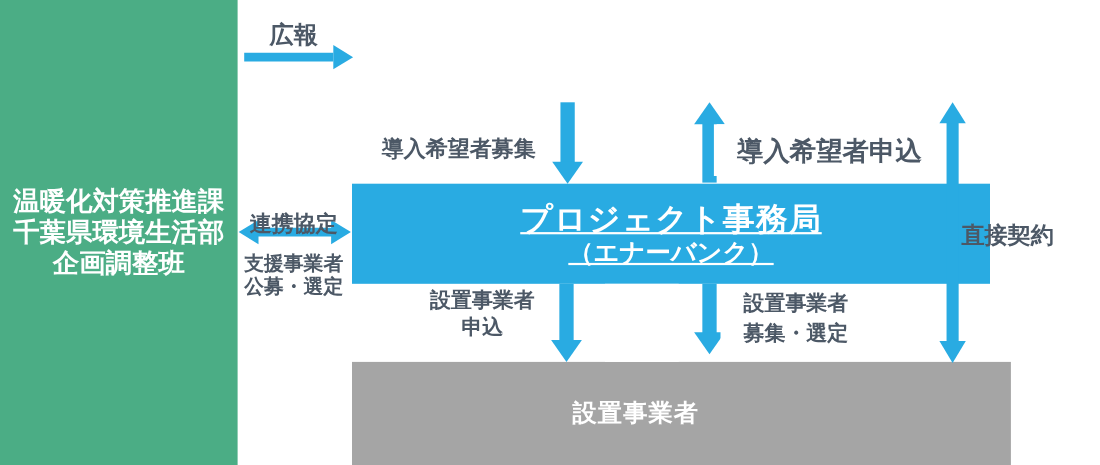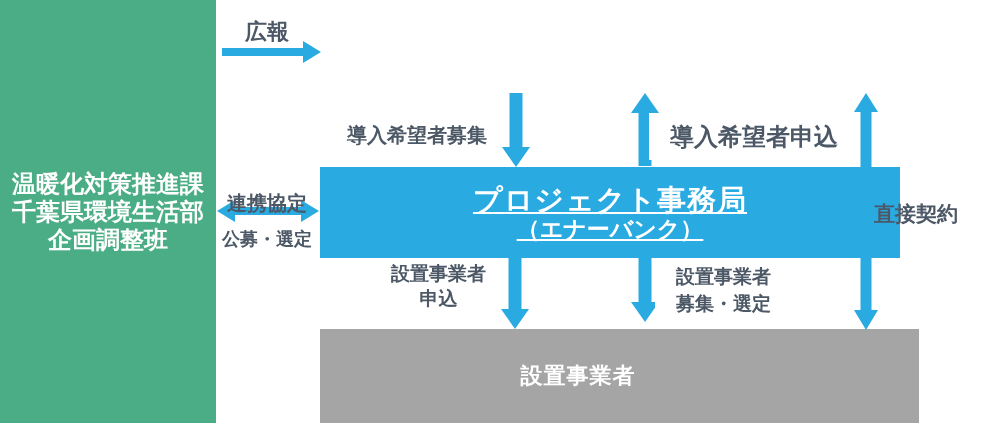--- a/index.html
+++ b/index.html
@@ -91,20 +91,21 @@
     <g>
       <line x1="866" y1="110" x2="866" y2="312" stroke-width="11"></line>
       <polygon points="854,112 878,112 866,93"></polygon>
       <polygon points="854,310 878,310 866,330"></polygon>
     </g>
   </svg>
 
   <div class="abs flabel kouhou">広報</div>
   <div class="abs flabel renkei">連携協定</div>
   <div class="abs flabel shien">
+    <div>支援事業者</div>
     <div>公募・選定</div>
   </div>
   <div class="abs flabel chokusetsu">直接契約</div>
 
   <div class="abs wbox donyu-boshu">
     <span>導入希望者募集</span>
   </div>
   <div class="abs wbox donyu-moushikomi">
     <span>導入希望者申込</span>
   </div>

